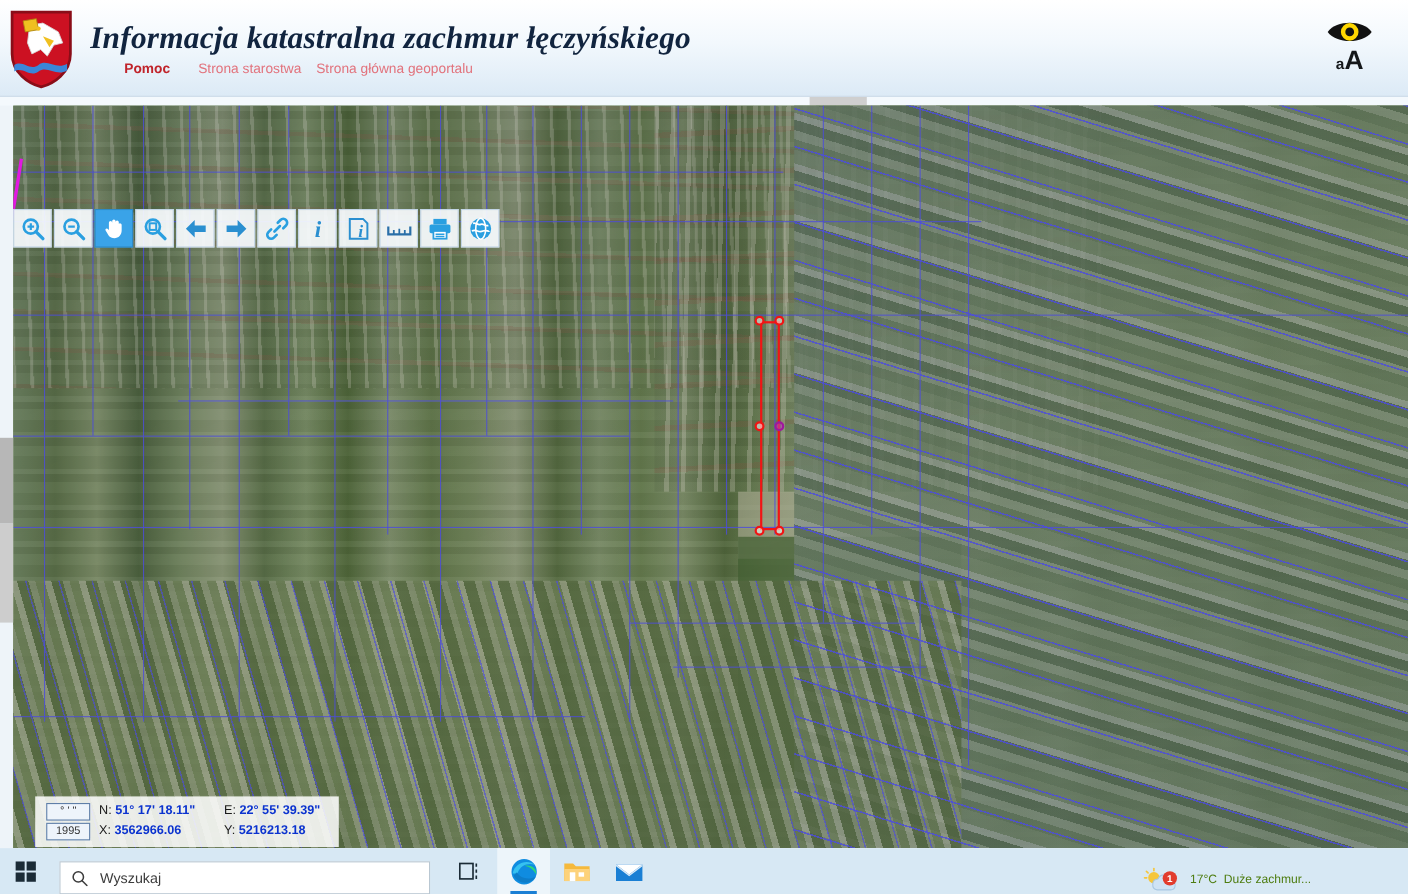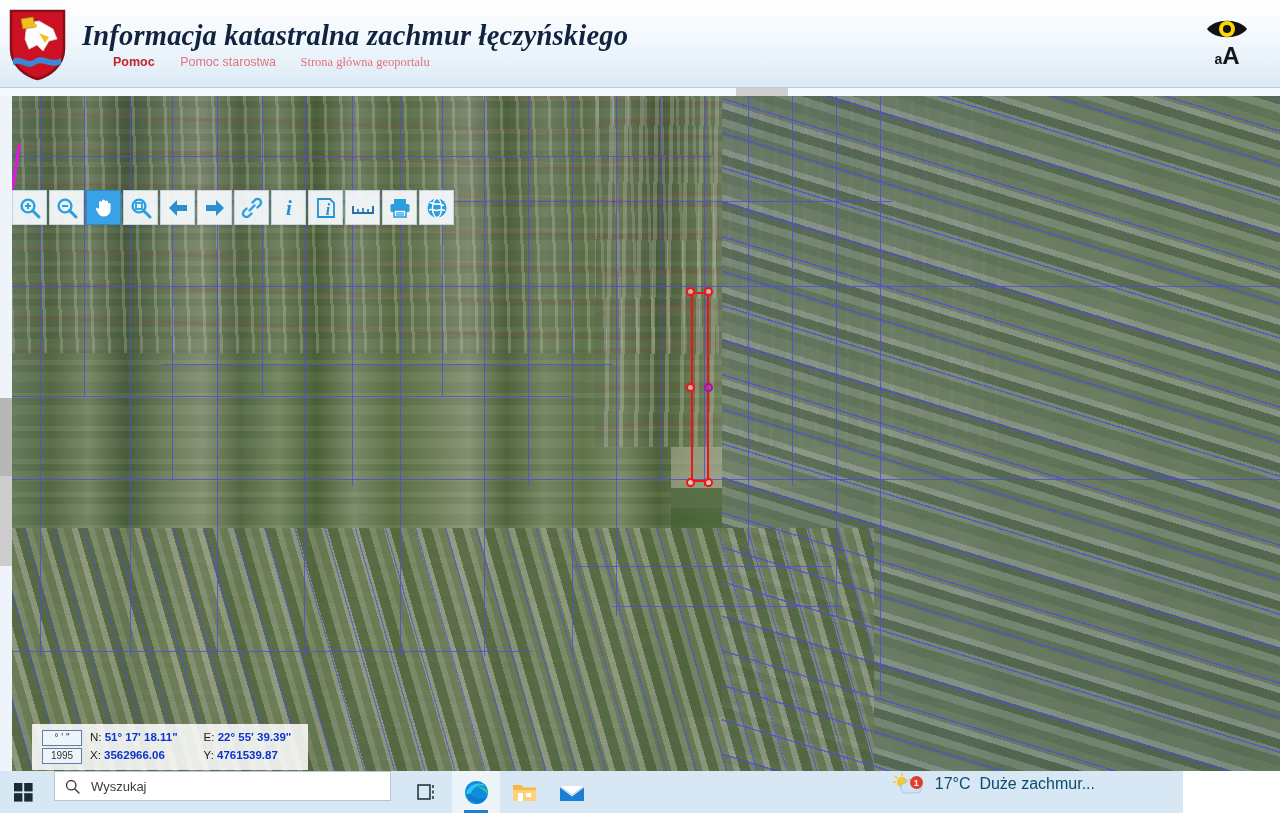--- a/index.html
+++ b/index.html
@@ -26,21 +26,21 @@
     font-size:28.5px; color:#11243f; letter-spacing:0.2px;
     white-space:nowrap;
   }
   #navlinks {
     position:absolute; left:82px; top:55px;
     font-size:12.5px; white-space:nowrap;
   }
   #navlinks a { text-decoration:none; }
   .nav-pomoc { color:#c0232a; font-weight:bold;padding-left:31px; }
   .nav-plain { color:#e2737d; margin-left:22px; }
-  .nav-plain.second { margin-left:21px;font-family:Liberation Serif, serif; }
+  .nav-plain.second { margin-left:10px; }
 
   #access {
     position:absolute; right:22px; top:10px; width:62px; height:68px;
     text-align:center;
   }
   #eye-icon { display:block; margin:6px auto 0; }
   #font-size-ctl {
     margin-top:2px; color:#14171a; line-height:1;
     font-family:"Liberation Sans", sans-serif; font-weight:bold;
   }
@@ -218,23 +218,23 @@
     background:rgba(248,252,255,0.92);
     border:1px solid rgba(190,210,228,0.9);
     display:flex; align-items:center; justify-content:center;
     cursor:pointer;
   }
   .tbtn.active { background:#3aa3e8; border-color:#2e8ac7; }
   .tbtn svg { display:block; }
 
   
   #taskbar {
-    position:absolute; left:0; top:771px; width:1183px; height:42px;
+    position:absolute; left:0; top:771px; width:1280px; height:42px;
     background:#d7e8f4;
-    display:flex; align-items:flex-start;
+    display:flex; align-items:flex-end;
   }
   #start-btn {
     width:46px; height:42px; display:flex; align-items:center; justify-content:center;
     cursor:pointer;
   }
   #search-box {
     margin-left:8px; width:337px; height:30px;
     background:#ffffff; border:1px solid #b9c7d2;
     display:flex; align-items:center; padding:0 10px;
     cursor:text;
@@ -247,21 +247,21 @@
   .tb-icon.active { background:rgba(255,255,255,0.55); }
   .tb-icon.active::after {
     content:""; position:absolute; left:12px; right:12px; bottom:0;
     height:3px; background:#1b7fd4;
   }
   #tb-left-icons { display:flex; margin-left:13px; }
   #tray {
     margin-left:auto; display:flex; align-items:center;
     padding-right:88px; cursor:pointer;
   }
-  #weather-text { font-size:16px; color:#0c4a6e; margin-left:9px; white-space:nowrap; }
+  #weather-text { font-size:11px; color:#4d7c0f; margin-left:9px; white-space:nowrap; }
   #weather-badge {
     position:absolute; right:3px; top:5px;
     width:13px; height:13px; border-radius:50%;
     background:#e23c2e; color:#fff; font-size:9px; font-weight:bold;
     display:flex; align-items:center; justify-content:center;
   }
   #weather-icon-wrap { position:relative; width:34px; height:26px; }
 </style>
 </head>
 <body>
@@ -277,21 +277,21 @@
       <path d="M12 10 L24 8 L26 18 L14 20 Z" fill="#f0c020" stroke="#b08810" stroke-width="0.8"></path>
       <circle cx="26" cy="17" r="2" fill="#f0c020"></circle>
       <path d="M30 24 L40 28 L36 34 Z" fill="#f0c020"></path>
     </svg>
   </div>
 
   <div id="title">Informacja katastralna zachmur łęczyńskiego</div>
 
   <div id="navlinks">
     <a href="#" class="nav-pomoc">Pomoc</a>
-    <a href="#" class="nav-plain">Pomoc starostwa</a>
+    <a href="#" class="nav-plain">Strona starostwa</a>
     <a href="#" class="nav-plain second">Strona główna geoportalu</a>
   </div>
 
   <div id="access">
     <svg id="eye-icon" width="44" height="26" viewBox="0 0 44 26">
       <path d="M2 13 C10 2 34 2 42 13 C34 24 10 24 2 13 Z" fill="#121212"></path>
       <circle cx="22" cy="13" r="8" fill="#ffd700"></circle>
       <circle cx="22" cy="13" r="4" fill="#121212"></circle>
     </svg>
     <div id="font-size-ctl">
@@ -374,21 +374,21 @@
           <td style="padding-left:22px;">
               <span class="clbl">E:</span>
               <span class="cval">22° 55' 39.39"</span></td>
         </tr>
         <tr>
           <td><span class="ctag">1995</span></td>
           <td><span class="clbl">X:</span>
               <span class="cval">3562966.06</span></td>
           <td style="padding-left:22px;">
               <span class="clbl">Y:</span>
-              <span class="cval">4761539.87</span></td>
+              <span class="cval">5216213.18</span></td>
         </tr>
       </tbody>
         </table>
     </div>
   </div>
 
   <div id="left-handle"></div>
   <div id="left-handle2"></div>
 
   <div id="toolbar">

